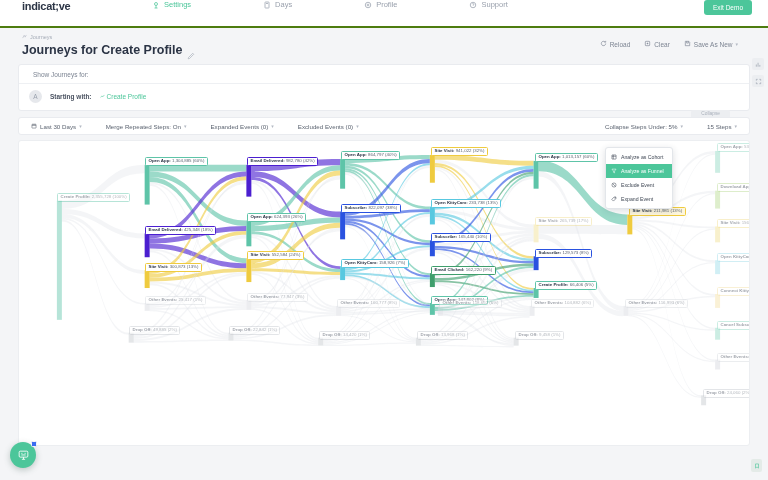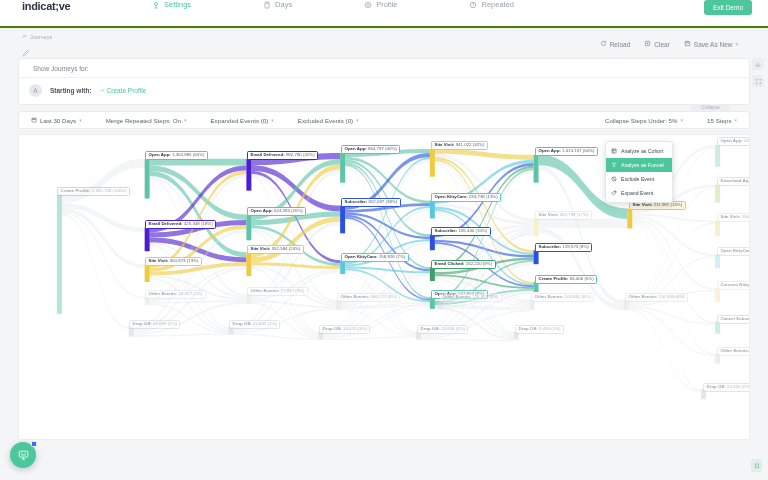--- a/index.html
+++ b/index.html
@@ -194,36 +194,37 @@
         </span>
         <span>Profile</span>
       </div>
       <div class="navitem">
         <span>
           <svg viewBox="0 0 16 16" fill="none" stroke="currentColor" stroke-width="1.5">
               <circle cx="8" cy="8" r="5.5"></circle>
               <path d="M6.5 6.3a1.6 1.6 0 1 1 1.9 2v1"></path>
             </svg>
         </span>
-        <span>Repeated</span>
+        <span>Support</span>
       </div>
     </div>
     <button class="exitdemo">Exit Demo</button>
   </div>
 
   <div class="header">
     <div class="breadcrumb">
       <span>
         <svg viewBox="0 0 16 16" fill="none" stroke="currentColor" stroke-width="1.6">
             <path d="M2 13L7 4l3 6 4-7"></path>
           </svg>
       </span>
       <span>Journeys</span>
     </div>
     <div class="titlerow">
+      <div class="pagetitle">Journeys for Create Profile</div>
       <span class="pencil">
         <svg viewBox="0 0 16 16" fill="none" stroke="currentColor" stroke-width="1.4">
             <path d="M11.5 2.5l2 2L5 13l-2.6.6L3 11z"></path>
           </svg>
       </span>
     </div>
 
     <div class="toolbar">
       <div class="tbtn">
         <span>

